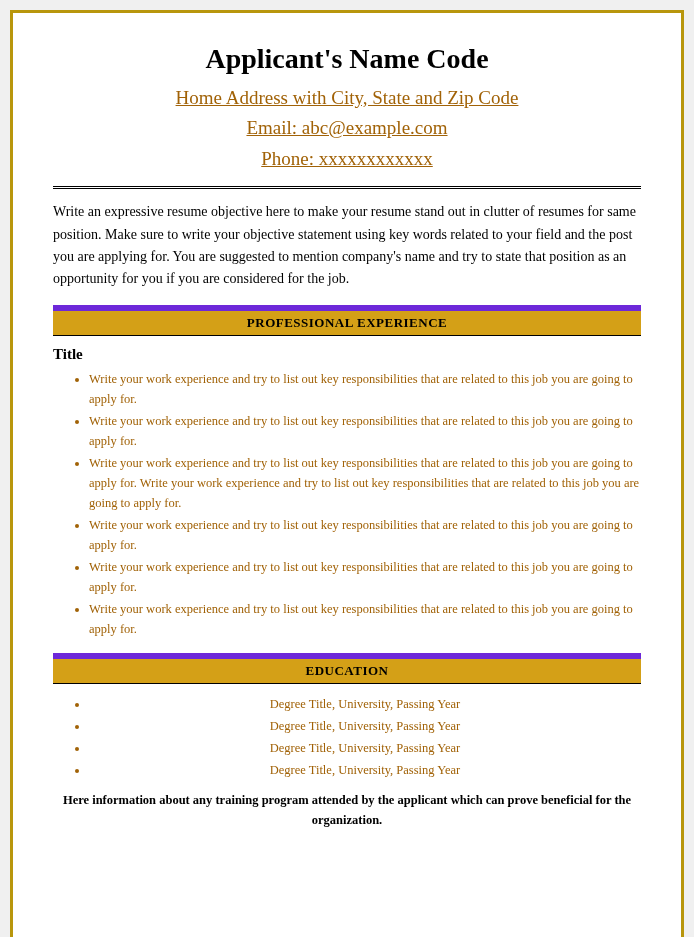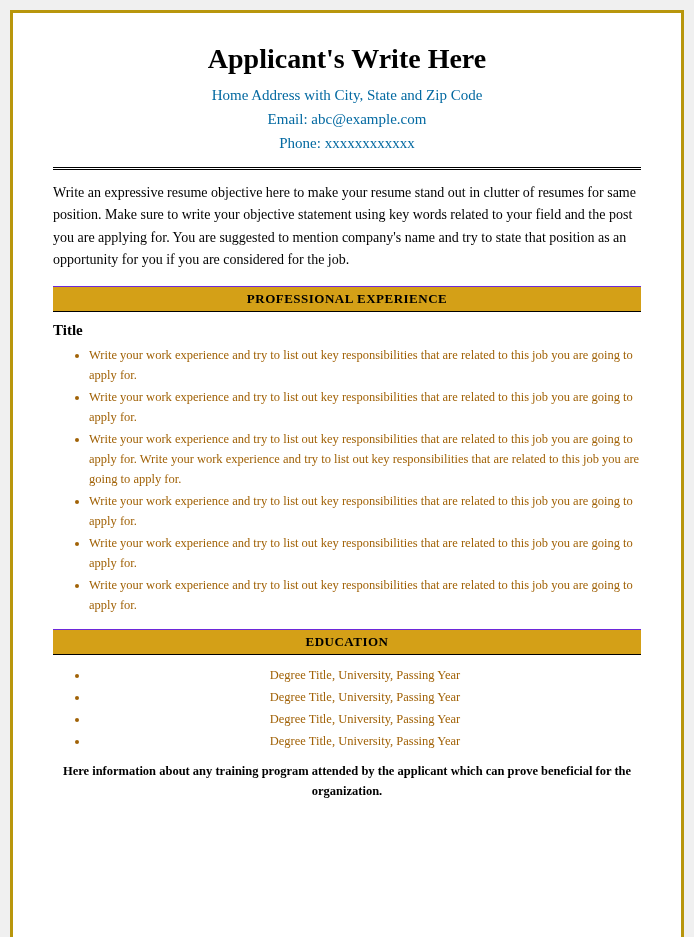--- a/index.html
+++ b/index.html
@@ -33,23 +33,24 @@
 
     .applicant-name {
       font-size: 28px;
       font-weight: bold;
       font-family: 'Times New Roman', Times, serif;
       color: #000;
       margin-bottom: 8px;
     }
 
     .contact-info {
-      font-size: 15px;
-      color: #0369a1;
+      font-size: 19px;
+      color: #a16207;
       line-height: 1.6;
+      text-decoration: underline;
     }
 
     .divider-double {
       border: none;
       border-top: 3px double #000;
       margin: 12px 0;
     }
 
     .objective-section {
       font-size: 14px;
@@ -61,21 +62,21 @@
 
     .section-header {
       background-color: #d4a017;
       text-align: center;
       padding: 4px 16px;
       font-weight: bold;
       font-size: 13px;
       letter-spacing: 0.5px;
       color: #000;
       margin-bottom: 10px;
-      border-top: 1px solid #6d28d9;
+      border-top: 6px solid #6d28d9;
       border-bottom: 1px solid #000;
     }
 
     .experience-section {
       margin-bottom: 10px;
     }
 
     .company-line {
       font-weight: bold;
       font-size: 13px;
@@ -116,21 +117,21 @@
     .section-gap {
       margin-bottom: 14px;
     }
   </style>
 </head>
 <body>
 
 <div class="resume-page">
 
   <div class="header-section">
-    <div class="applicant-name">Applicant's Write Here</div>
+    <div class="applicant-name">Applicant's Name Code</div>
     <div class="contact-info">
       <div>Home Address with City, State and Zip Code</div>
       <div>Email: abc@example.com</div>
       <div>Phone: xxxxxxxxxxxx</div>
     </div>
   </div>
 
   <hr class="divider-double">
 
   <div class="objective-section section-gap">

